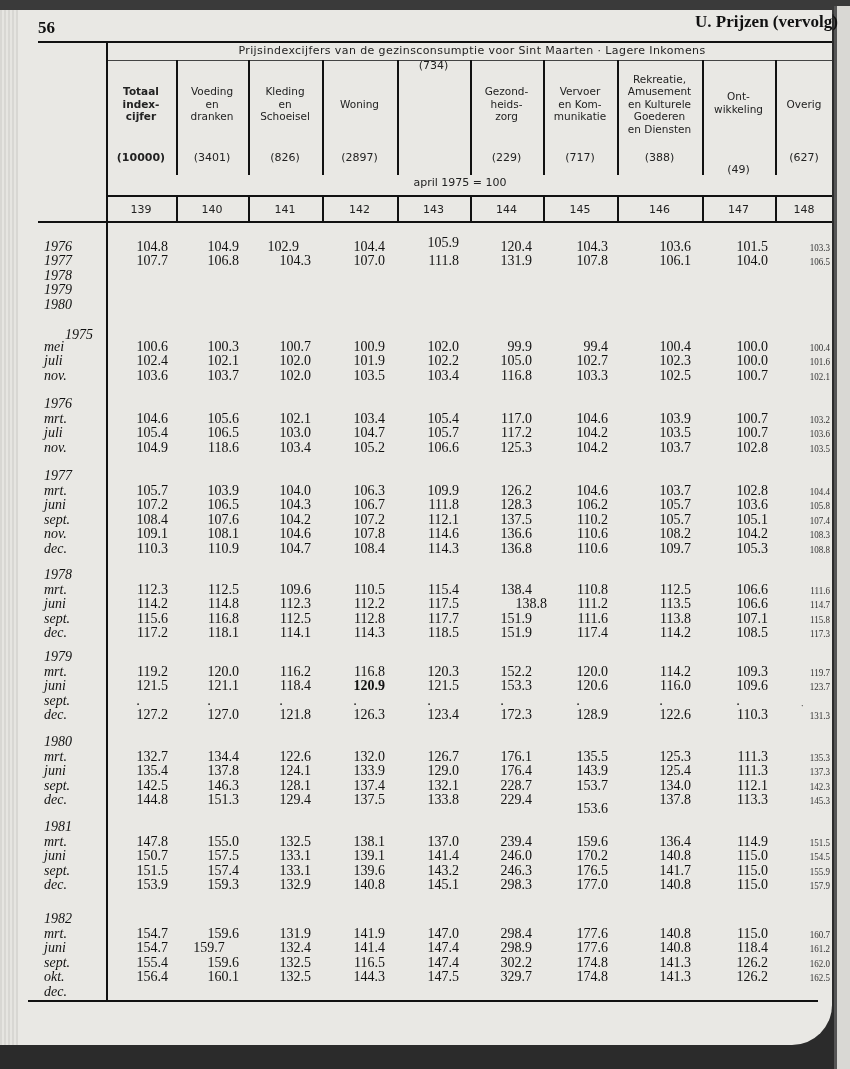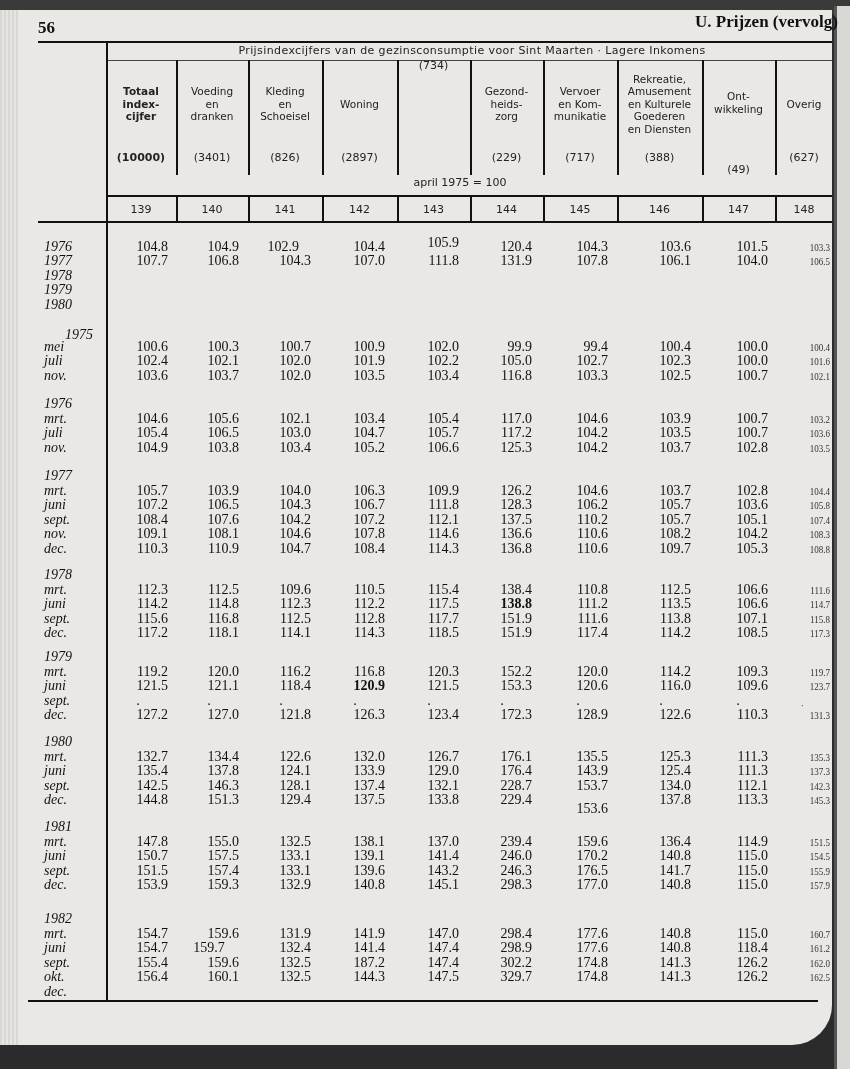--- a/index.html
+++ b/index.html
@@ -245,21 +245,21 @@
     <div class="cell" style="top: 426.4px; left: 251px; width: 60px;">103.0</div>
     <div class="cell" style="top: 426.4px; left: 325px; width: 60px;">104.7</div>
     <div class="cell" style="top: 426.4px; left: 399px; width: 60px;">105.7</div>
     <div class="cell" style="top: 426.4px; left: 472px; width: 60px;">117.2</div>
     <div class="cell" style="top: 426.4px; left: 548px; width: 60px;">104.2</div>
     <div class="cell" style="top: 426.4px; left: 631px; width: 60px;">103.5</div>
     <div class="cell" style="top: 426.4px; left: 708px; width: 60px;">100.7</div>
     <div class="cell narrow" style="top: 426.4px; left: 770px; width: 60px;">103.6</div>
     <div class="rowlabel" style="top: 440.8px;">nov.</div>
     <div class="cell" style="top: 440.8px; left: 108px; width: 60px;">104.9</div>
-    <div class="cell" style="top: 440.8px; left: 179px; width: 60px;">103.8</div>
+    <div class="cell" style="top: 440.8px; left: 179px; width: 60px;">118.6</div>
     <div class="cell" style="top: 440.8px; left: 251px; width: 60px;">103.4</div>
     <div class="cell" style="top: 440.8px; left: 325px; width: 60px;">105.2</div>
     <div class="cell" style="top: 440.8px; left: 399px; width: 60px;">106.6</div>
     <div class="cell" style="top: 440.8px; left: 472px; width: 60px;">125.3</div>
     <div class="cell" style="top: 440.8px; left: 548px; width: 60px;">104.2</div>
     <div class="cell" style="top: 440.8px; left: 631px; width: 60px;">103.7</div>
     <div class="cell" style="top: 440.8px; left: 708px; width: 60px;">102.8</div>
     <div class="cell narrow" style="top: 440.8px; left: 770px; width: 60px;">103.5</div>
     <div class="rowlabel" style="top: 469px;">1977</div>
     <div class="rowlabel" style="top: 484px;">mrt.</div>
@@ -328,21 +328,21 @@
     <div class="cell" style="top: 583px; left: 548px; width: 60px;">110.8</div>
     <div class="cell" style="top: 583px; left: 631px; width: 60px;">112.5</div>
     <div class="cell" style="top: 583px; left: 708px; width: 60px;">106.6</div>
     <div class="cell narrow" style="top: 583px; left: 770px; width: 60px;">111.6</div>
     <div class="rowlabel" style="top: 597.4px;">juni</div>
     <div class="cell" style="top: 597.4px; left: 108px; width: 60px;">114.2</div>
     <div class="cell" style="top: 597.4px; left: 179px; width: 60px;">114.8</div>
     <div class="cell" style="top: 597.4px; left: 251px; width: 60px;">112.3</div>
     <div class="cell" style="top: 597.4px; left: 325px; width: 60px;">112.2</div>
     <div class="cell" style="top: 597.4px; left: 399px; width: 60px;">117.5</div>
-    <div class="cell" style="top: 597.4px; left: 472px; width: 60px; font-weight: bold;">138.8</div>
+    <div class="cell" style="top: 597.4px; left: 487px; width: 60px;">138.8</div>
     <div class="cell" style="top: 597.4px; left: 548px; width: 60px;">111.2</div>
     <div class="cell" style="top: 597.4px; left: 631px; width: 60px;">113.5</div>
     <div class="cell" style="top: 597.4px; left: 708px; width: 60px;">106.6</div>
     <div class="cell narrow" style="top: 597.4px; left: 770px; width: 60px;">114.7</div>
     <div class="rowlabel" style="top: 611.8px;">sept.</div>
     <div class="cell" style="top: 611.8px; left: 108px; width: 60px;">115.6</div>
     <div class="cell" style="top: 611.8px; left: 179px; width: 60px;">116.8</div>
     <div class="cell" style="top: 611.8px; left: 251px; width: 60px;">112.5</div>
     <div class="cell" style="top: 611.8px; left: 325px; width: 60px;">112.8</div>
     <div class="cell" style="top: 611.8px; left: 399px; width: 60px;">117.7</div>
@@ -517,21 +517,21 @@
     <div class="cell" style="top: 941.4px; left: 399px; width: 60px;">147.4</div>
     <div class="cell" style="top: 941.4px; left: 472px; width: 60px;">298.9</div>
     <div class="cell" style="top: 941.4px; left: 548px; width: 60px;">177.6</div>
     <div class="cell" style="top: 941.4px; left: 631px; width: 60px;">140.8</div>
     <div class="cell" style="top: 941.4px; left: 708px; width: 60px;">118.4</div>
     <div class="cell narrow" style="top: 941.4px; left: 770px; width: 60px;">161.2</div>
     <div class="rowlabel" style="top: 955.8px;">sept.</div>
     <div class="cell" style="top: 955.8px; left: 108px; width: 60px;">155.4</div>
     <div class="cell" style="top: 955.8px; left: 179px; width: 60px;">159.6</div>
     <div class="cell" style="top: 955.8px; left: 251px; width: 60px;">132.5</div>
-    <div class="cell" style="top: 955.8px; left: 325px; width: 60px;">187.2</div>
+    <div class="cell" style="top: 955.8px; left: 325px; width: 60px;">116.5</div>
     <div class="cell" style="top: 955.8px; left: 399px; width: 60px;">147.4</div>
     <div class="cell" style="top: 955.8px; left: 472px; width: 60px;">302.2</div>
     <div class="cell" style="top: 955.8px; left: 548px; width: 60px;">174.8</div>
     <div class="cell" style="top: 955.8px; left: 631px; width: 60px;">141.3</div>
     <div class="cell" style="top: 955.8px; left: 708px; width: 60px;">126.2</div>
     <div class="cell narrow" style="top: 955.8px; left: 770px; width: 60px;">162.0</div>
     <div class="rowlabel" style="top: 970.2px;">okt.</div>
     <div class="cell" style="top: 970.2px; left: 108px; width: 60px;">156.4</div>
     <div class="cell" style="top: 970.2px; left: 179px; width: 60px;">160.1</div>
     <div class="cell" style="top: 970.2px; left: 251px; width: 60px;">132.5</div>

